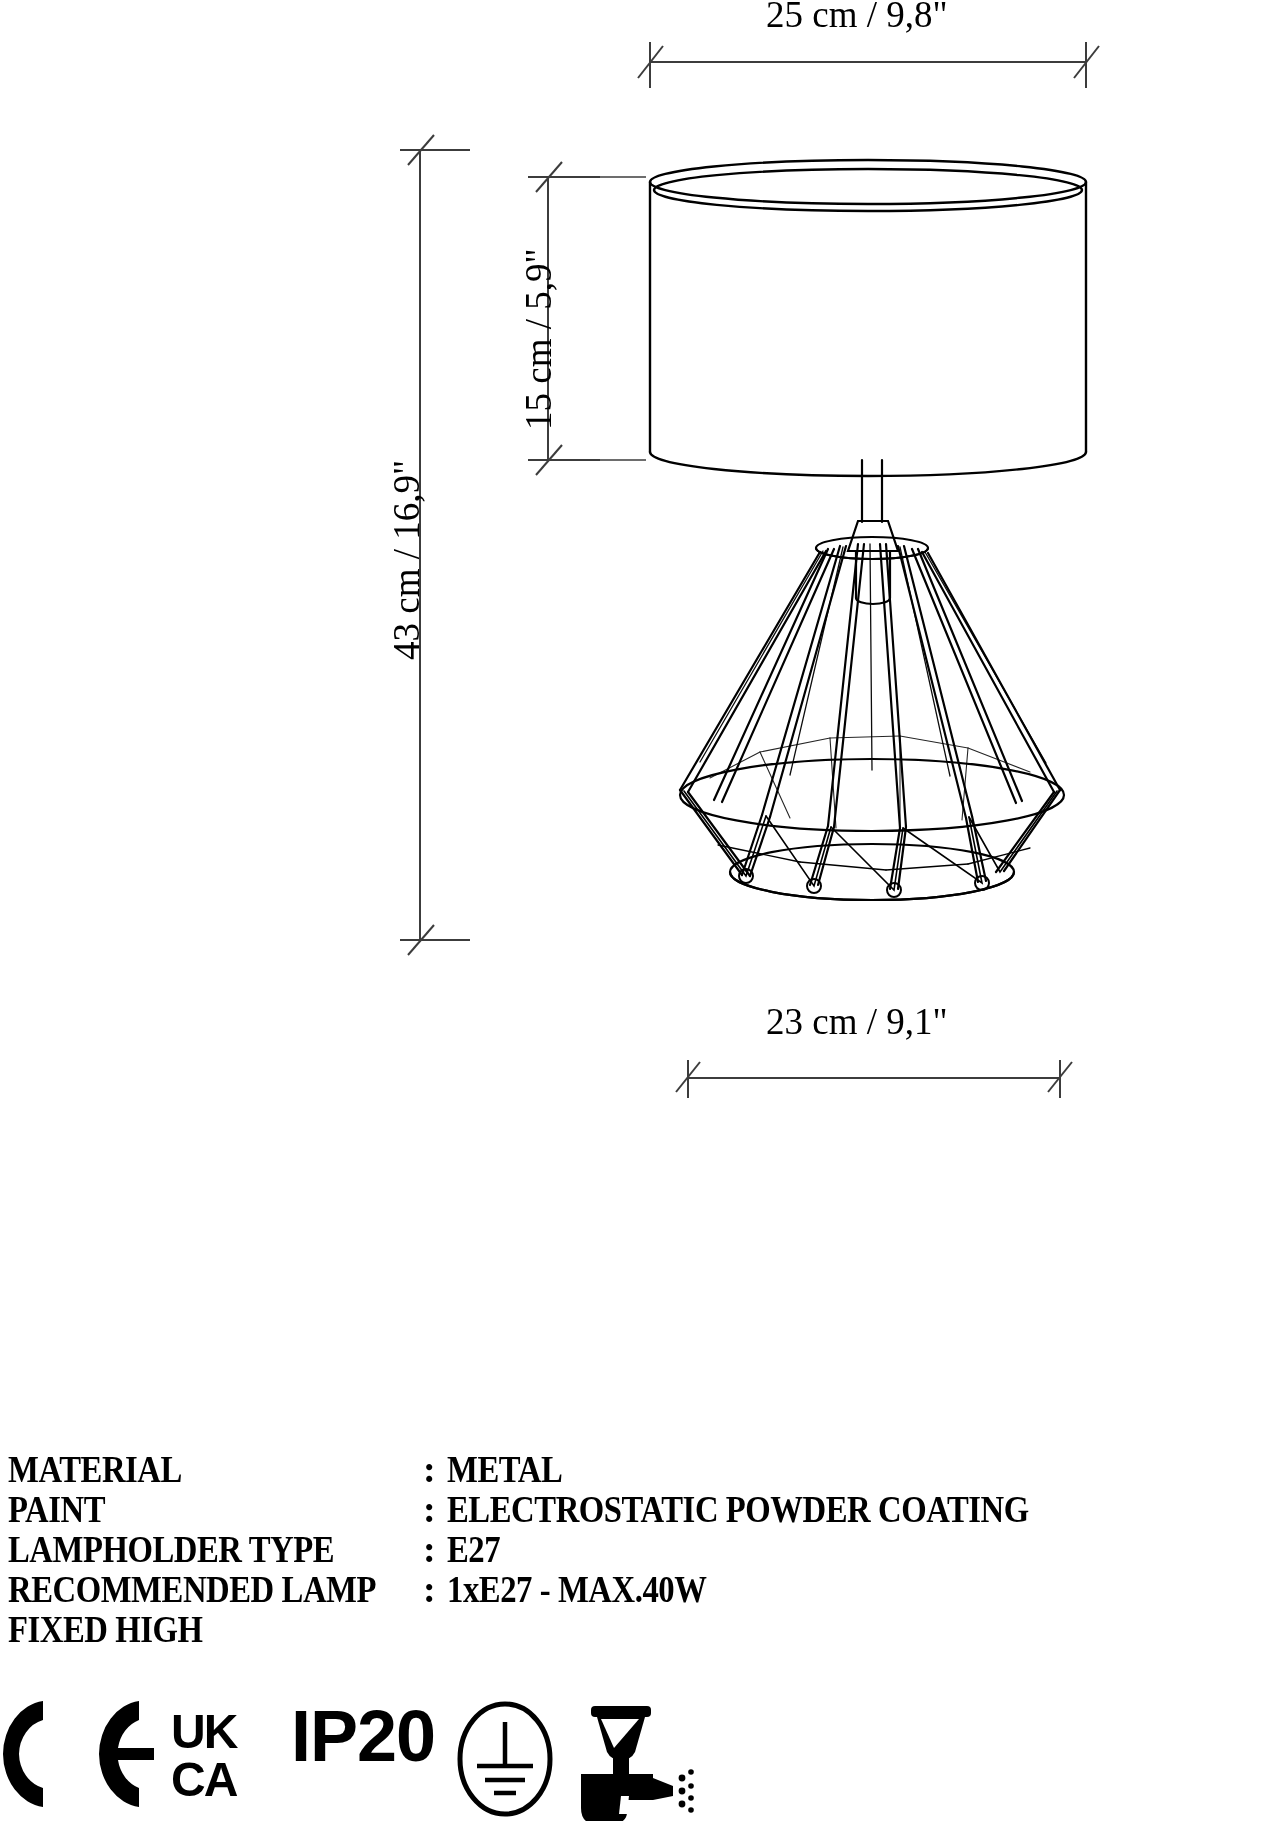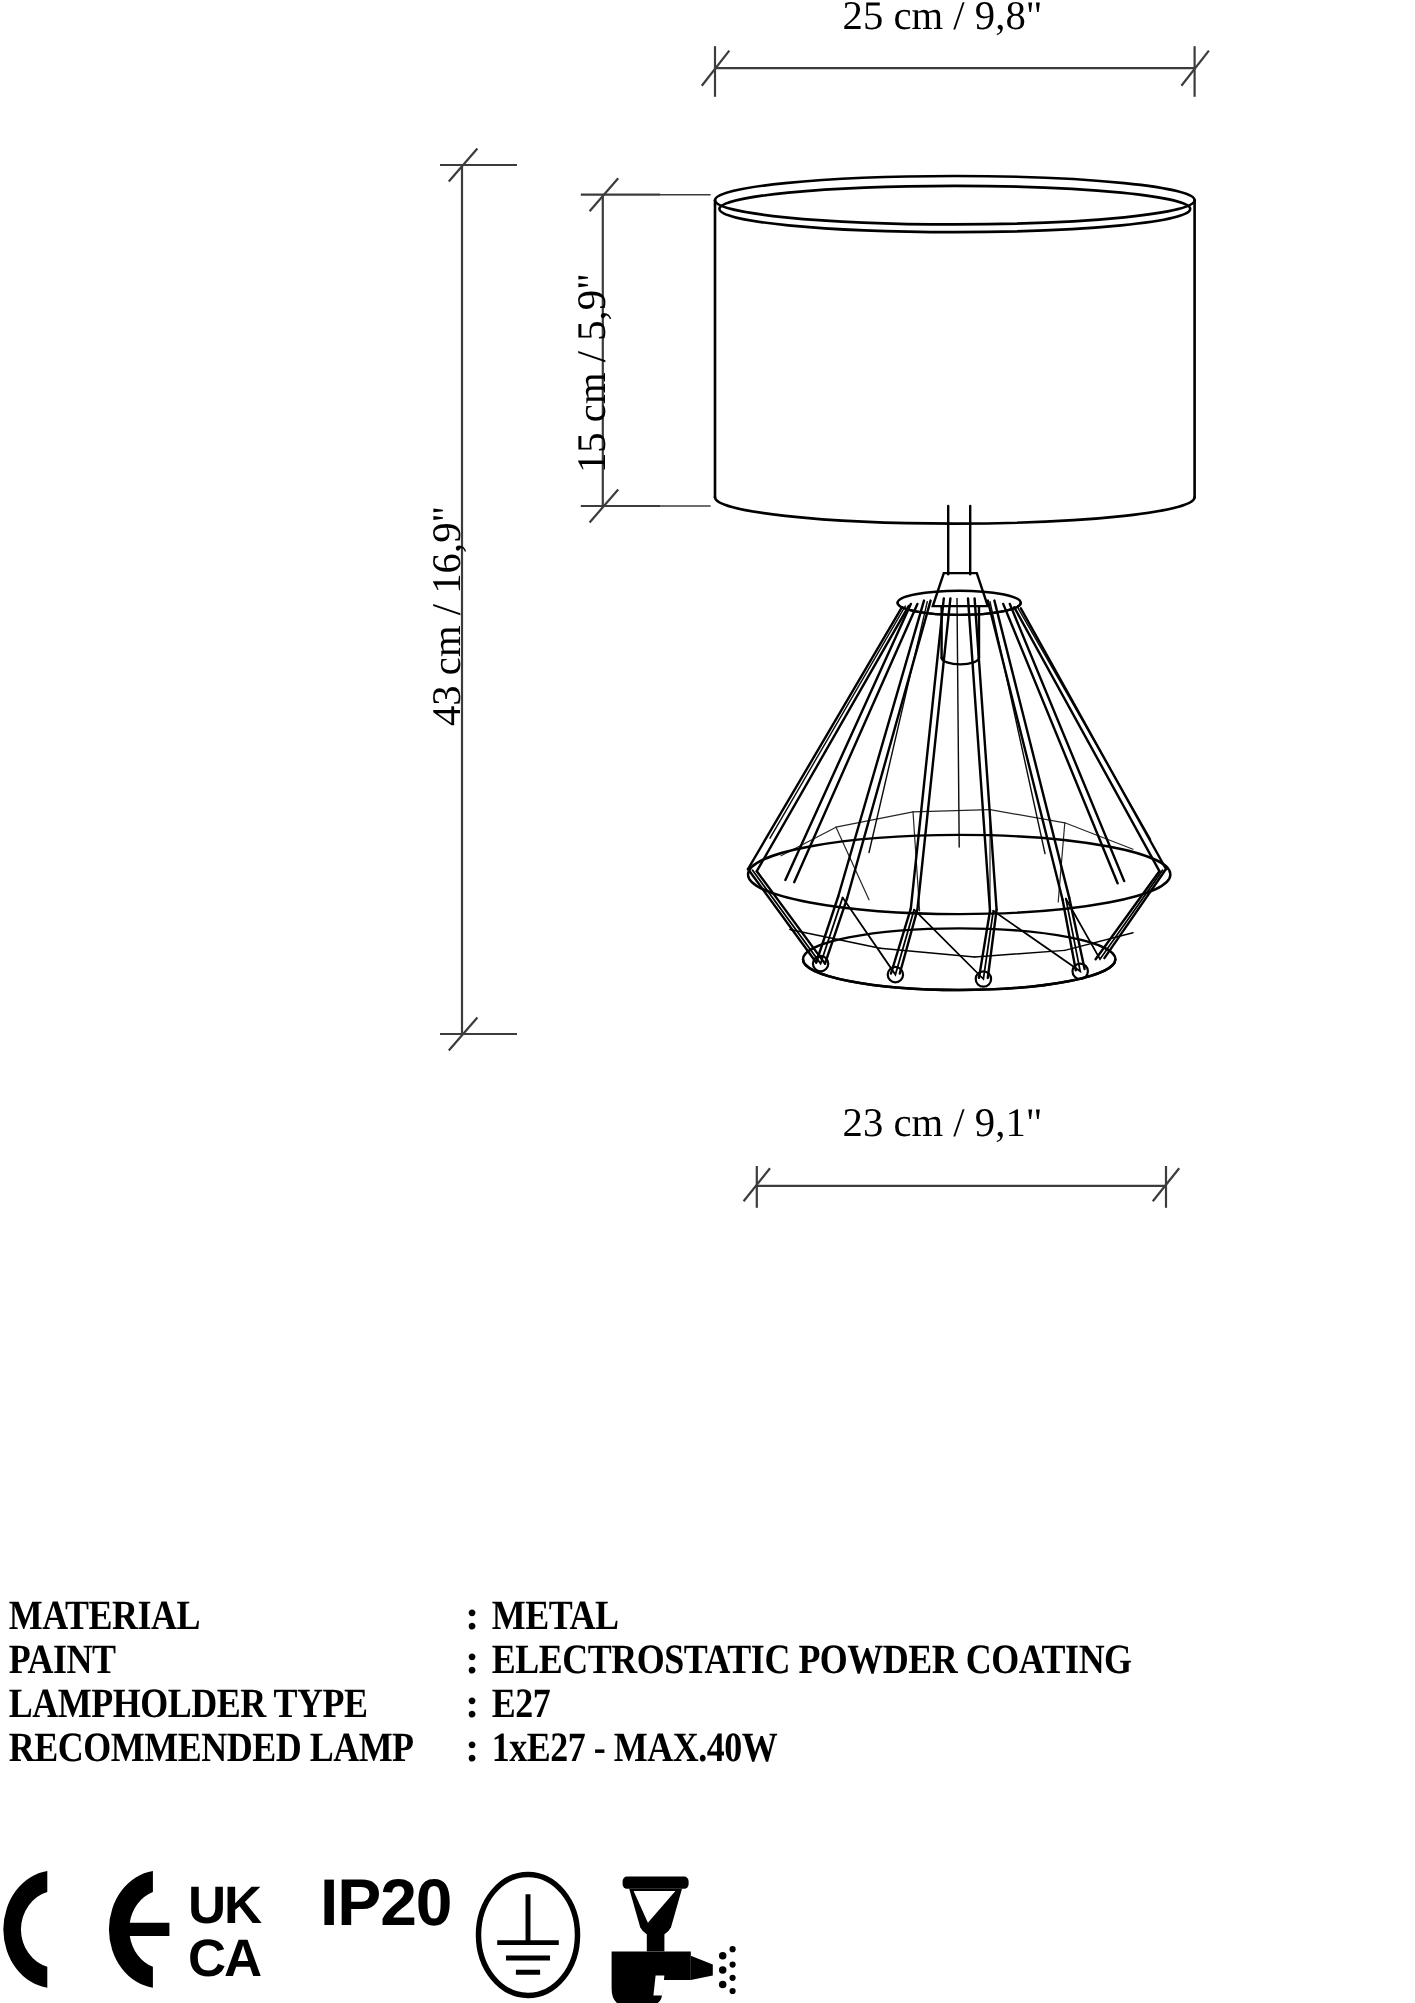--- a/index.html
+++ b/index.html
@@ -84,21 +84,21 @@
     left: 0px;
     top: 1700px;
     height: 121px;
     display: flex;
     align-items: flex-start;
   }
   .cert-item { display: flex; align-items: center; }
   .ip-text {
     font-family: "Liberation Sans", "DejaVu Sans", sans-serif;
     font-weight: bold;
-    font-size: 60px;
+    font-size: 72px;
     line-height: 1;
     letter-spacing: -1px;
     margin-left: 14px;
     margin-right: 16px;
   }
 </style>
 </head>
 <body>
 
 <div id="page">
@@ -294,20 +294,23 @@
       <span class="spec-colon">:</span>
       <span class="spec-val">E27</span>
     </div>
 
     <div class="spec-row">
       <span class="spec-key">RECOMMENDED LAMP</span>
       <span class="spec-colon">:</span>
       <span class="spec-val">1xE27 - MAX.40W</span>
     </div>
 
+    <div class="spec-row">
+      <span class="spec-single">FIXED HIGH</span>
+    </div>
   </div>
 
   <div class="cert-strip">
 
     <div class="cert-item">
       <svg width="175" height="108" viewBox="0 0 175 108">
         <g fill="#000000">
 
           <path d="M56,54 A46,54 0 0 1 16,107 L16,88 A32,36 0 0 0 40,54 A32,36 0 0 0 16,20 L16,1 A46,54 0 0 1 56,54 Z" transform="translate(-3,0) scale(-1,1) translate(-62,0)"></path>
 

